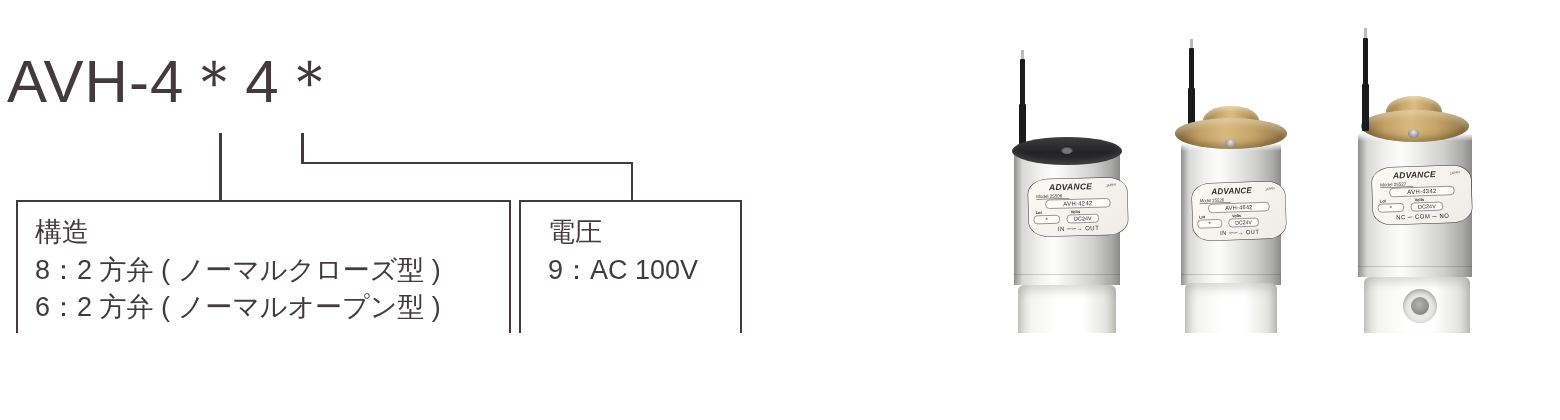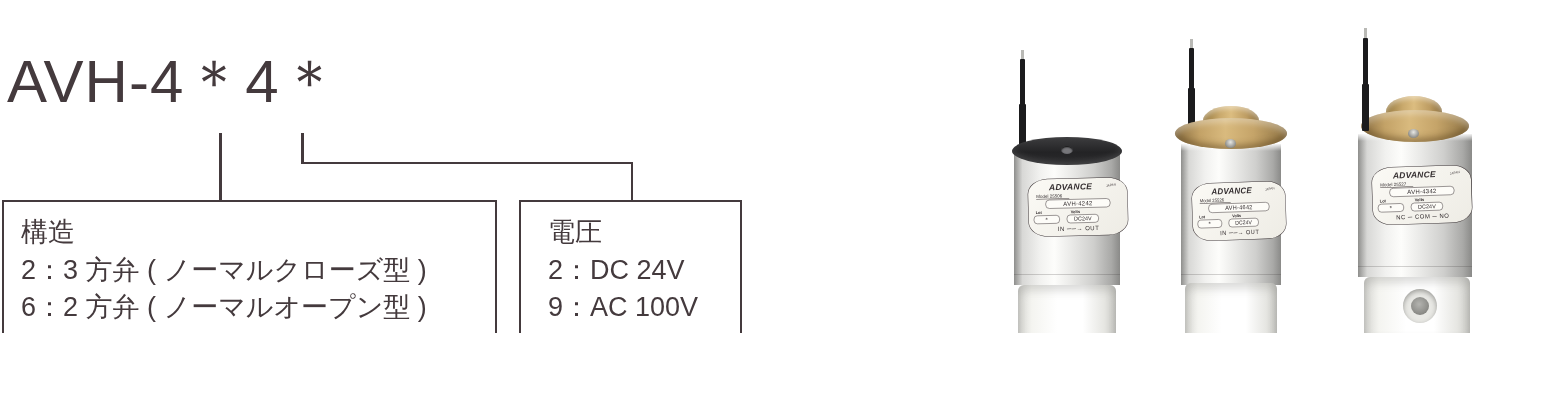--- a/index.html
+++ b/index.html
@@ -93,29 +93,28 @@
 
 <div id="stage">
 
   <div class="model-title">AVH-4＊4＊</div>
 
   <div class="cline" style="left:219px;top:133px;width:2.5px;height:67px;"></div>
   <div class="cline" style="left:301px;top:133px;width:2.5px;height:31px;"></div>
   <div class="cline" style="left:301px;top:161.5px;width:332px;height:2.5px;"></div>
   <div class="cline" style="left:630.5px;top:161.5px;width:2.5px;height:39px;"></div>
 
-  <div class="legend-box" style="left:2px;top:200px;width:495px;height:187px;">
+  <div class="legend-box" style="left:16px;top:200px;width:495px;height:187px;">
     <div class="legend-heading">構造</div>
-    <div class="legend-line">2：3 方弁 ( ノーマルクローズ型 )</div>
+    <div class="legend-line">8：2 方弁 ( ノーマルクローズ型 )</div>
     <div class="legend-line">6：2 方弁 ( ノーマルオープン型 )</div>
   </div>
 
   <div class="legend-box" style="left:519px;top:200px;width:223px;height:187px;padding-left:27px;">
     <div class="legend-heading">電圧</div>
-    <div class="legend-line">2：DC 24V</div>
     <div class="legend-line">9：AC 100V</div>
   </div>
 
   <div>
     <div class="valve-part">
       <div class="wire-tip" style="left:1021px;top:50px;width:2.5px;height:11px;"></div>
       <div class="wire-seg" style="left:1020px;top:59px;width:4.5px;height:47px;"></div>
       <div class="wire-seg" style="left:1019px;top:104px;width:6.5px;height:48px;"></div>
     </div>
     <div class="v-body" style="left:1014px;top:150px;width:106px;height:135px;">

